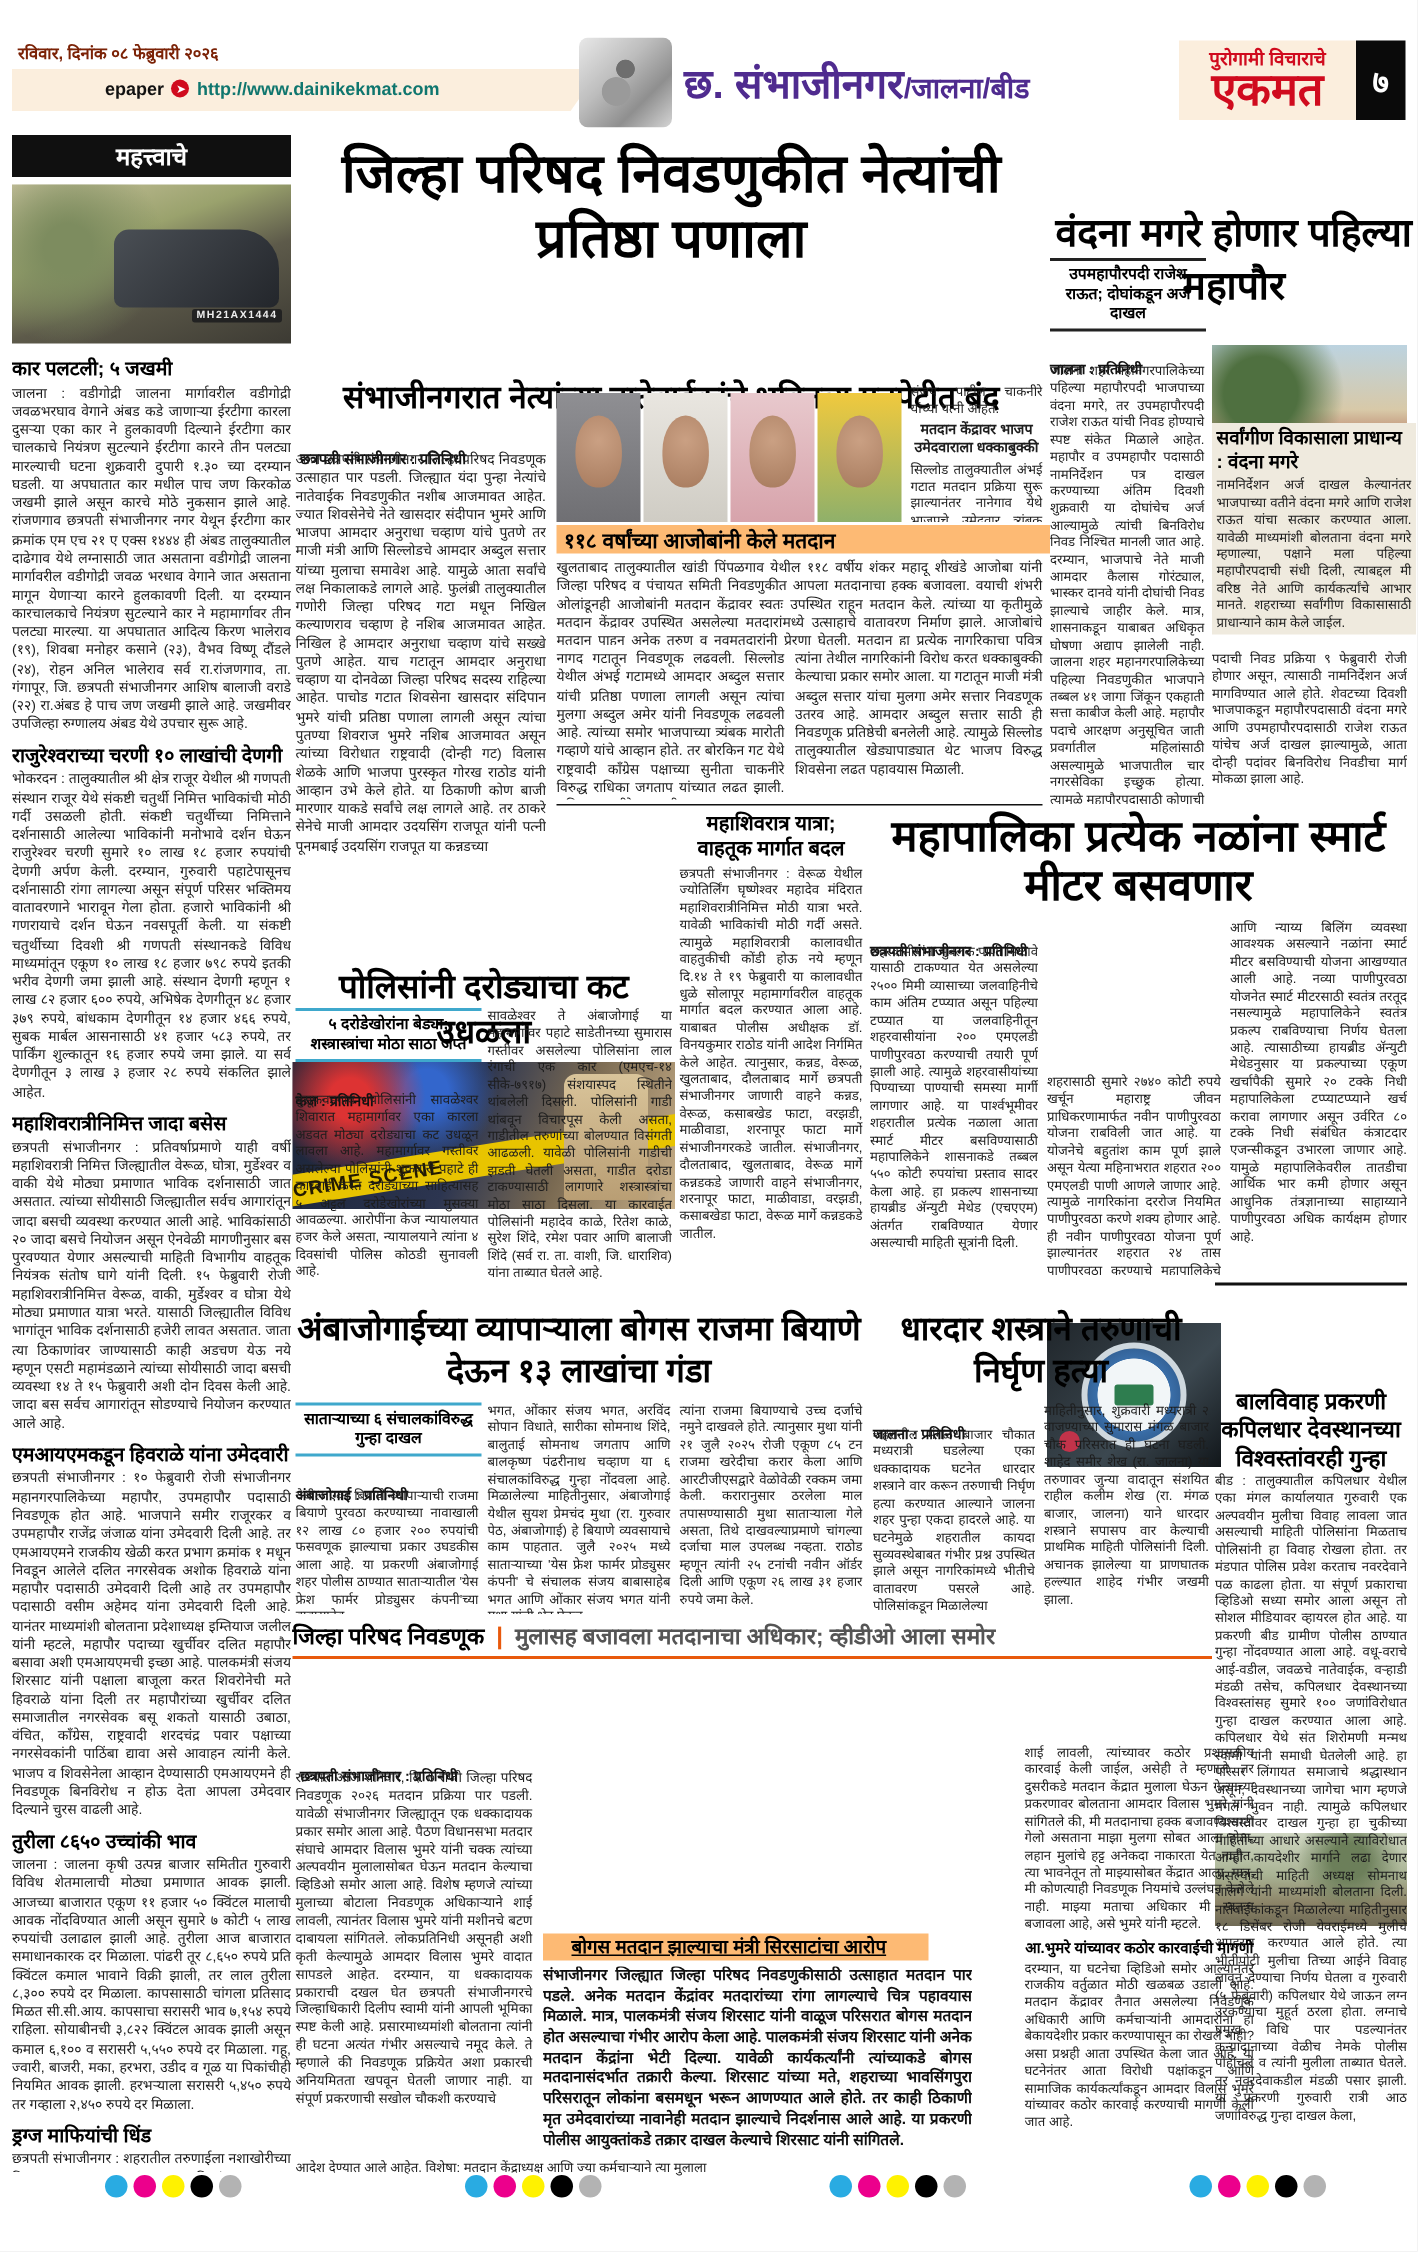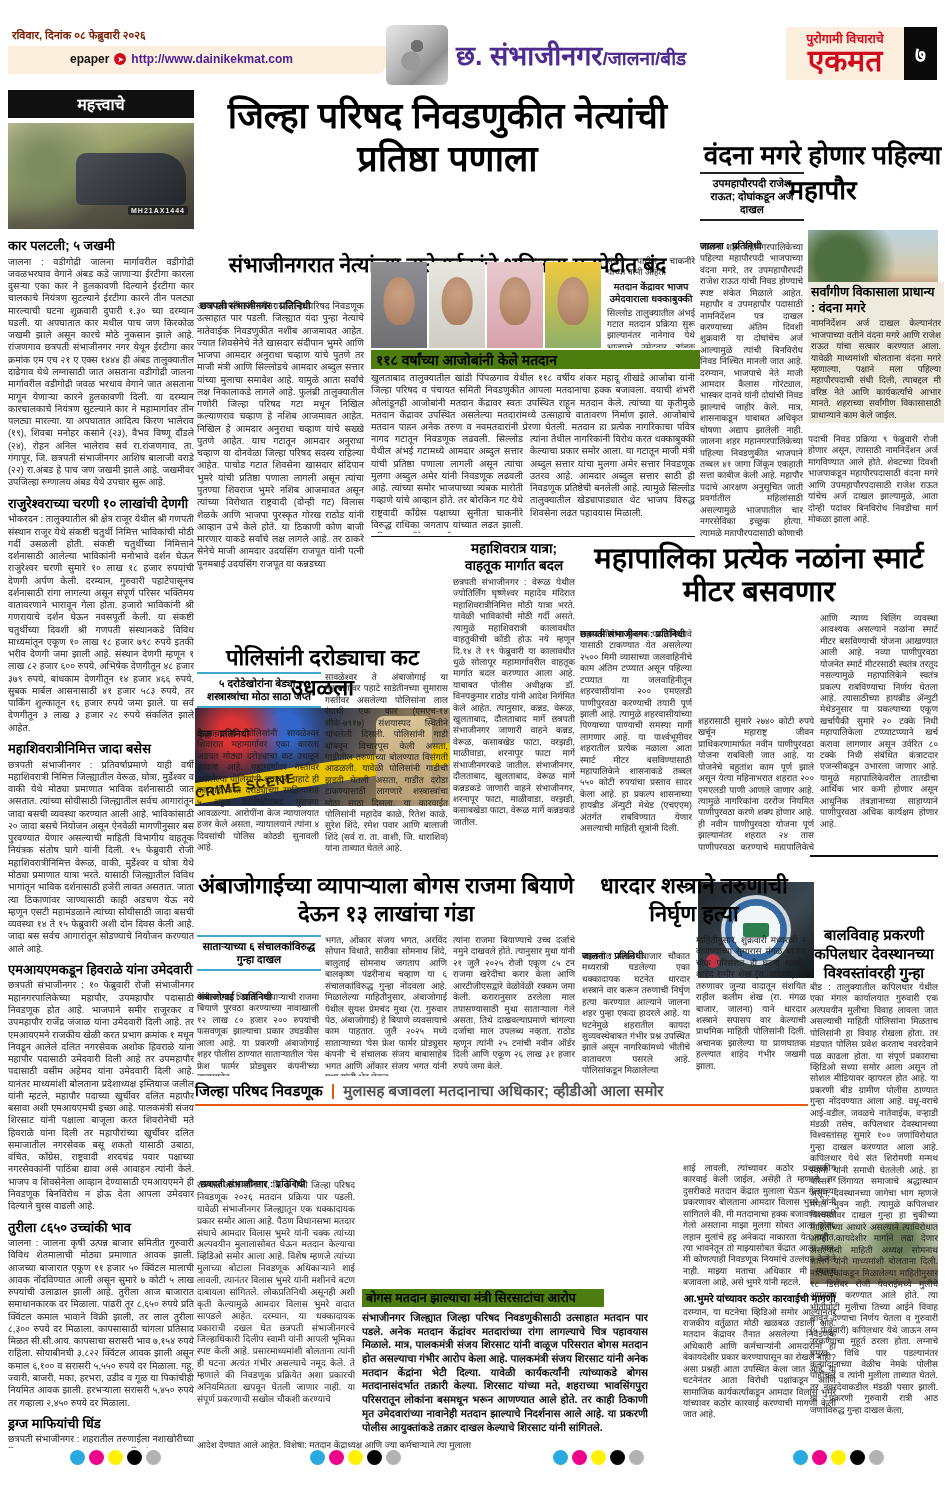--- a/index.html
+++ b/index.html
@@ -8,21 +8,21 @@
   .abs{position:absolute;}
   .body-text{font-size:9.3px;line-height:1.32;text-align:justify;color:#1d1d1d;overflow:hidden;}
   .sm{font-size:8.8px;line-height:1.3;text-align:justify;color:#1d1d1d;overflow:hidden;}
   .headline{font-weight:900;color:#000;text-align:center;}
   .byline{font-weight:700;font-size:9.5px;text-align:left;color:#111;margin-top:14px;}
   .subbox{border-top:2px solid #3fa8cc;border-bottom:2px solid #3fa8cc;padding:3px 1px;
           font-weight:800;font-size:10.5px;text-align:center;color:#000;line-height:1.25;}
   .subbox.dark{border-color:#222;}
   .art-title{font-weight:800;font-size:13px;color:#000;padding:7px 0 2px 0;line-height:1.2;}
   .photo{position:relative;overflow:hidden;background:#b9b2a6;}
-  .ybar{background:#4d7c0f;color:#000;font-weight:800;overflow:hidden;white-space:nowrap;}
+  .ybar{background:#fdba74;color:#000;font-weight:800;overflow:hidden;white-space:nowrap;}
   .dots{display:flex;gap:4px;}
   .dot{width:15px;height:15px;border-radius:50%;display:inline-block;}
   .dot.c{background:#29abe2}.dot.m{background:#ec008c}.dot.y{background:#fff200}
   .dot.k{background:#000000}.dot.g{background:#b3b3b3}
   .hrline{border-top:1.5px solid #111;}
   
   .beige{background:#fbeedd;}
   .brand-red{color:#d00b1e;}
   .purple{color:#4f2b8f;}
   
@@ -46,21 +46,21 @@
 <div id="page">
 
   <div class="abs" style="left:12px;top:27px;width:300px;font-size:11px;font-weight:700;color:#7b2206;">रविवार, दिनांक ०८ फेब्रुवारी २०२६</div>
 
   <div class="abs beige" style="left:8px;top:46px;width:392px;height:28px;clip-path:polygon(0 0,100% 0,95% 100%,0 100%);">
     <div style="display:flex;align-items:center;gap:5px;padding:6px 0 0 62px;">
       <span style="font-weight:700;font-size:12px;color:#111;">epaper</span>
       <span style="width:12px;height:12px;border-radius:50%;background:#d00b1e;display:inline-block;position:relative;">
         <span style="position:absolute;left:3px;top:2px;color:#fff;font-size:8px;font-weight:700;">➤</span>
       </span>
-      <span style="font-weight:700;font-size:12px;color:#4c1d95;">http://www.dainikekmat.com</span>
+      <span style="font-weight:700;font-size:12px;color:#0f766e;">http://www.dainikekmat.com</span>
     </div>
   </div>
 
   <div class="abs photo" style="left:386px;top:25px;width:62px;height:60px;background:
        radial-gradient(circle at 50% 35%,#6e6e6e 12%,transparent 13%),
        radial-gradient(circle at 40% 60%,#9a9a9a 18%,transparent 19%),
        linear-gradient(135deg,#e8e8e8 0%,#bdbdbd 40%,#8f8f8f 70%,#d5d5d5 100%);border-radius:6px;"></div>
 
   <div class="abs" style="left:456px;top:36px;width:330px;white-space:nowrap;">
     <span class="purple" style="font-size:27px;font-weight:900;">छ. संभाजीनगर</span><span class="purple" style="font-size:19px;font-weight:900;">/जालना/बीड</span>
@@ -207,21 +207,21 @@
   <div class="abs" style="left:195px;top:1080px;width:613px;height:24px;border-bottom:2.5px solid #e8590c;
        display:flex;align-items:baseline;gap:8px;">
     <span style="font-size:15px;font-weight:900;color:#000;">जिल्हा परिषद निवडणूक</span>
     <span style="color:#e8590c;font-weight:900;">|</span>
     <span style="font-size:15px;font-weight:800;color:#555;">मुलासह बजावला मतदानाचा अधिकार; व्हीडीओ आला समोर</span>
   </div>
 
   <div class="abs byline" style="left:200px;top:1163px;width:155px;">छत्रपती संभाजीनगर : प्रतिनिधी</div>
   <div class="abs body-text" style="left:197px;top:1180px;width:158px;height:256px;font-size:9px;">राज्यात आज शनिवार, दि. ७ रोजी जिल्हा परिषद निवडणूक २०२६ मतदान प्रक्रिया पार पडली. यावेळी संभाजीनगर जिल्ह्यातून एक धक्कादायक प्रकार समोर आला आहे. पैठण विधानसभा मतदार संघाचे आमदार विलास भुमरे यांनी चक्क त्यांच्या अल्पवयीन मुलालासोबत घेऊन मतदान केल्याचा व्हिडिओ समोर आला आहे. विशेष म्हणजे त्यांच्या मुलाच्या बोटाला निवडणूक अधिकाऱ्याने शाई लावली, त्यानंतर विलास भुमरे यांनी मशीनचे बटण दाबायला सांगितले. लोकप्रतिनिधी असूनही अशी कृती केल्यामुळे आमदार विलास भुमरे वादात सापडले आहेत. दरम्यान, या धक्कादायक प्रकाराची दखल घेत छत्रपती संभाजीनगरचे जिल्हाधिकारी दिलीप स्वामी यांनी आपली भूमिका स्पष्ट केली आहे. प्रसारमाध्यमांशी बोलताना त्यांनी ही घटना अत्यंत गंभीर असल्याचे नमूद केले. ते म्हणाले की निवडणूक प्रक्रियेत अशा प्रकारची अनियमितता खपवून घेतली जाणार नाही. या संपूर्ण प्रकरणाची सखोल चौकशी करण्याचे</div>
 
-  <div class="abs ybar" style="left:362px;top:1289px;width:238px;height:18px;font-size:12.5px;padding-left:4px;">बोगस मतदान झाल्याचा मंत्री सिरसाटांचा आरोप</div>
+  <div class="abs ybar" style="left:362px;top:1289px;width:238px;height:18px;font-size:12.5px;padding-left:19px;text-decoration:underline;">बोगस मतदान झाल्याचा मंत्री सिरसाटांचा आरोप</div>
   <div class="abs" style="left:362px;top:1311px;width:286px;height:126px;font-size:10.3px;font-weight:700;
        line-height:1.33;text-align:justify;color:#111;overflow:hidden;">संभाजीनगर जिल्ह्यात जिल्हा परिषद निवडणुकीसाठी उत्साहात मतदान पार पडले. अनेक मतदान केंद्रांवर मतदारांच्या रांगा लागल्याचे चित्र पहावयास मिळाले. मात्र, पालकमंत्री संजय शिरसाट यांनी वाळूज परिसरात बोगस मतदान होत असल्याचा गंभीर आरोप केला आहे. पालकमंत्री संजय शिरसाट यांनी अनेक मतदान केंद्रांना भेटी दिल्या. यावेळी कार्यकर्त्यांनी त्यांच्याकडे बोगस मतदानासंदर्भात तक्रारी केल्या. शिरसाट यांच्या मते, शहराच्या भावसिंगपुरा परिसरातून लोकांना बसमधून भरून आणण्यात आले होते. तर काही ठिकाणी मृत उमेदवारांच्या नावानेही मतदान झाल्याचे निदर्शनास आले आहे. या प्रकरणी पोलीस आयुक्तांकडे तक्रार दाखल केल्याचे शिरसाट यांनी सांगितले.</div>
   <div class="abs sm" style="left:197px;top:1440px;width:450px;height:14px;white-space:nowrap;">आदेश देण्यात आले आहेत. विशेषा: मतदान    केंद्राध्यक्ष आणि ज्या कर्मचाऱ्याने त्या मुलाला</div>
 
   <div class="abs" style="left:655px;top:1163px;width:153px;height:282px;overflow:hidden;margin-left:28px;">
     <div class="sm">शाई लावली, त्यांच्यावर कठोर प्रशासकीय कारवाई केली जाईल, असेही ते म्हणाले. तर दुसरीकडे मतदान केंद्रात मुलाला घेऊन गेल्याच्या प्रकरणावर बोलताना आमदार विलास भुमरे यांनी सांगितले की, मी मतदानाचा हक्क बजावण्यासाठी गेलो असताना माझा मुलगा सोबत आला होता. लहान मुलांचे हट्ट अनेकदा नाकारता येत नाहीत, त्या भावनेतून तो माझ्यासोबत केंद्रात आला. मात्र, मी कोणत्याही निवडणूक नियमांचे उल्लंघन केलेले नाही. माझ्या मताचा अधिकार मी स्वतःच बजावला आहे, असे भुमरे यांनी म्हटले.</div>
     <div style="font-weight:800;font-size:10px;text-align:center;padding:2px 0;color:#000;">आ.भुमरे यांच्यावर कठोर कारवाईची मागणी</div>
     <div class="sm">दरम्यान, या घटनेचा व्हिडिओ समोर आल्यानंतर राजकीय वर्तुळात मोठी खळबळ उडाली आहे. मतदान केंद्रावर तैनात असलेल्या निवडणूक अधिकारी आणि कर्मचाऱ्यांनी आमदारांना हा बेकायदेशीर प्रकार करण्यापासून का रोखले नाही? असा प्रश्नही आता उपस्थित केला जात आहे. या घटनेनंतर आता विरोधी पक्षांकडून आणि सामाजिक कार्यकर्त्यांकडून आमदार विलास भुमरे यांच्यावर कठोर कारवाई करण्याची मागणी केली जात आहे.</div>
   </div>
 

